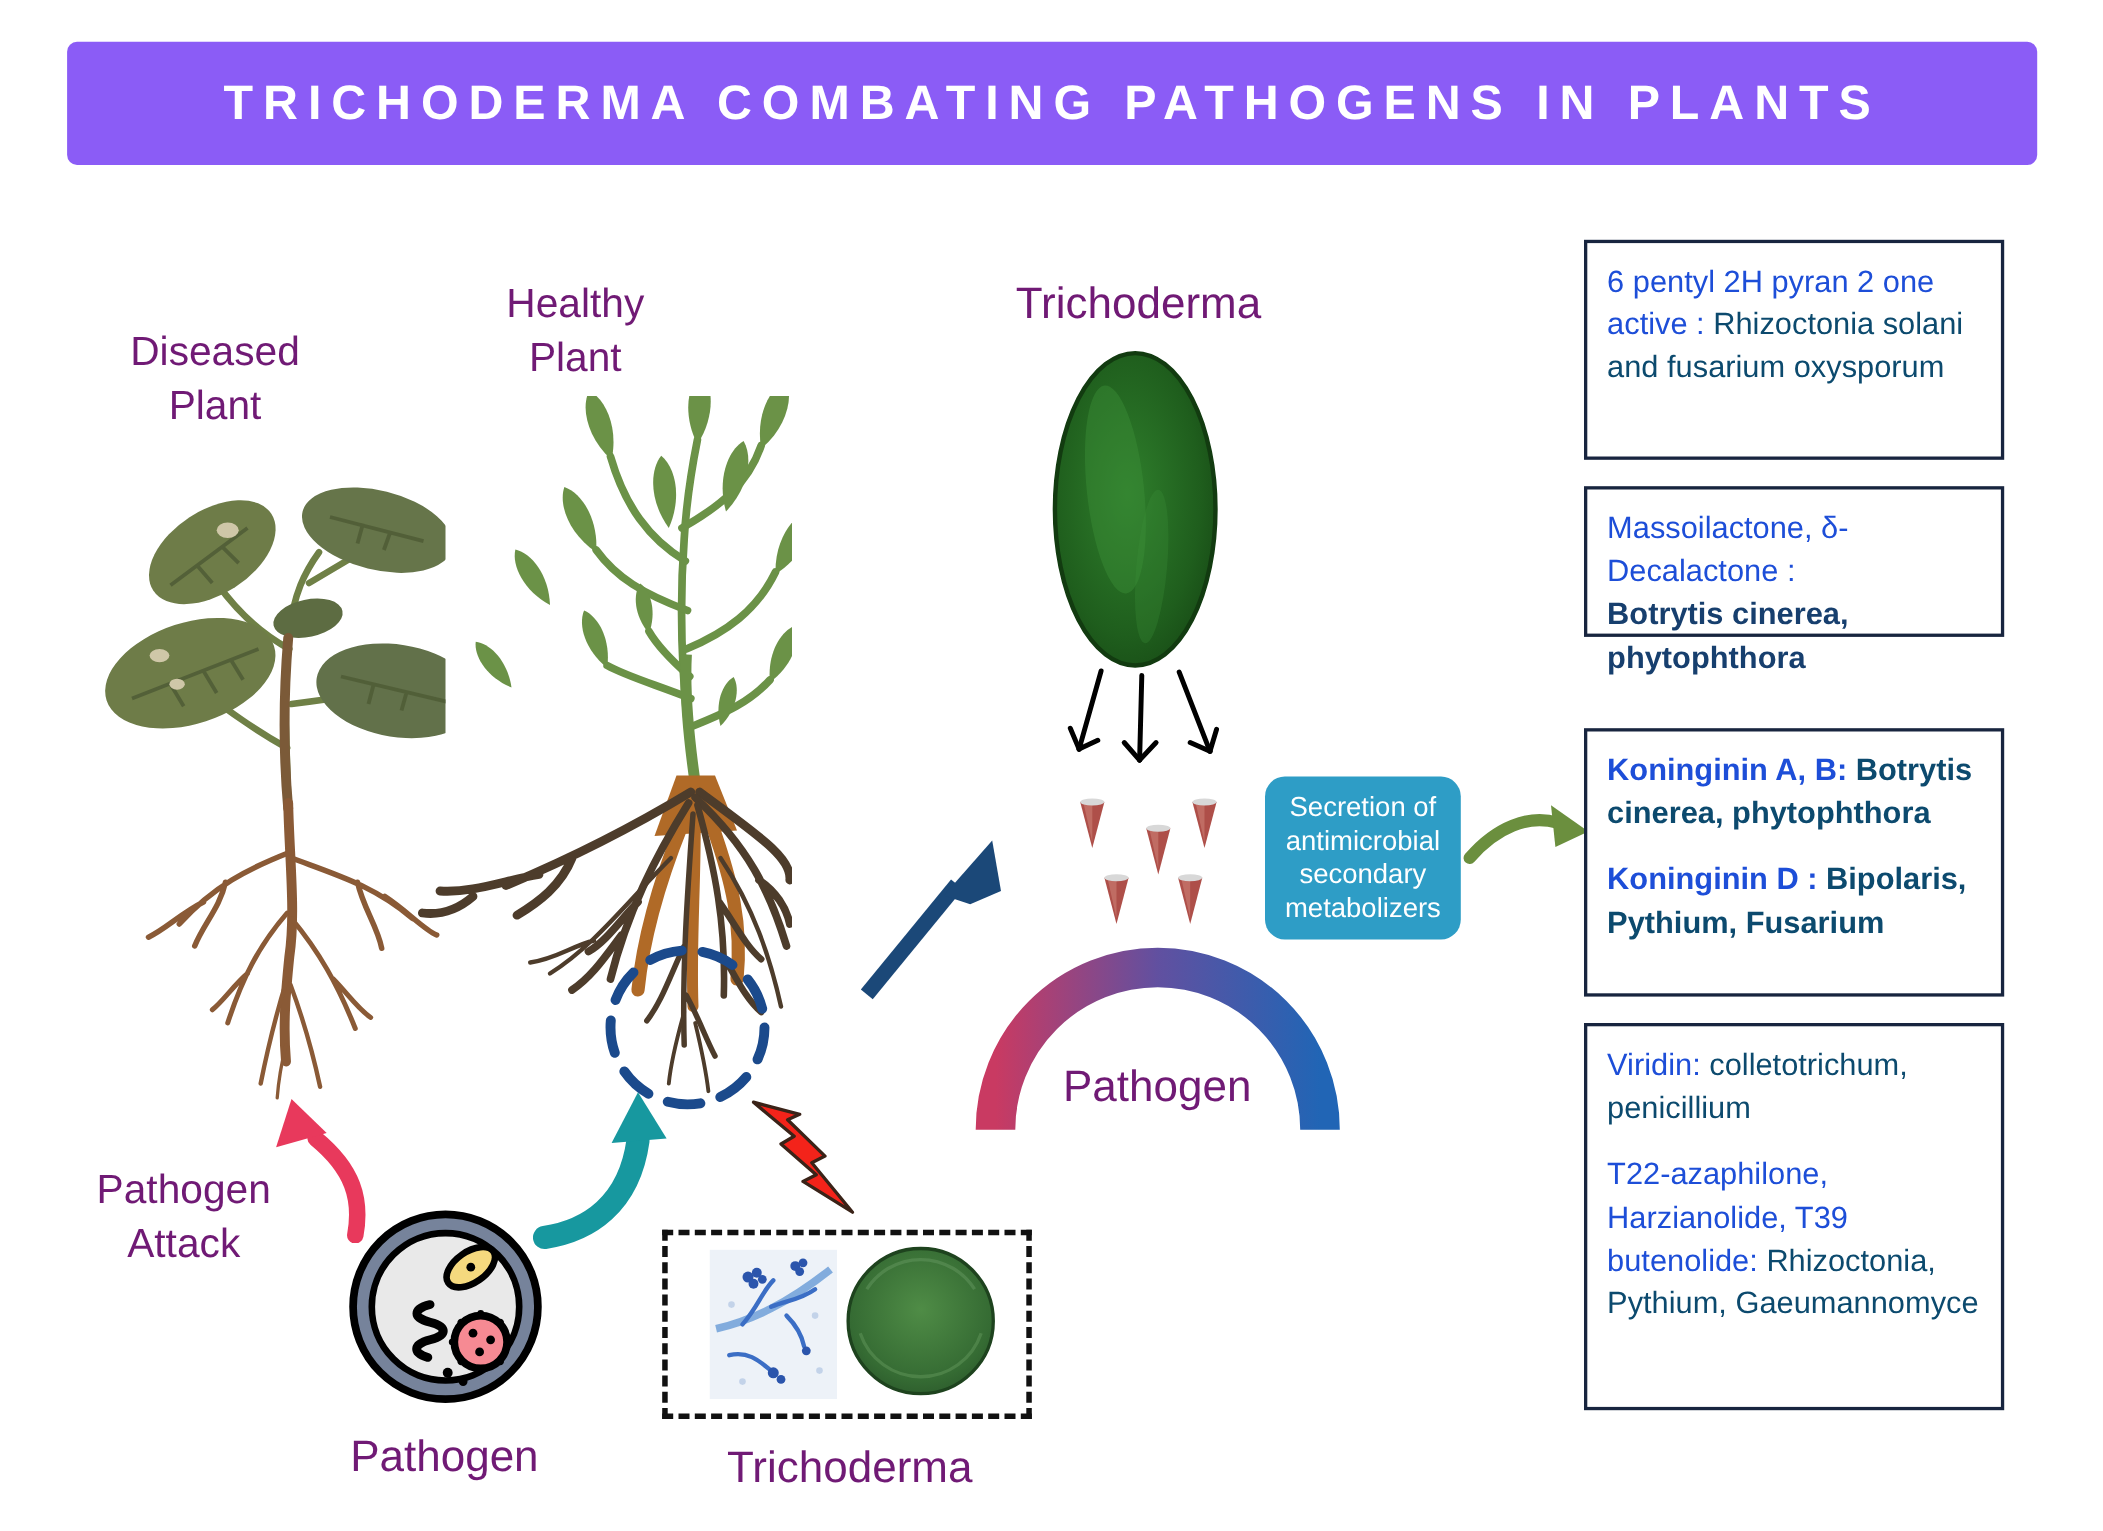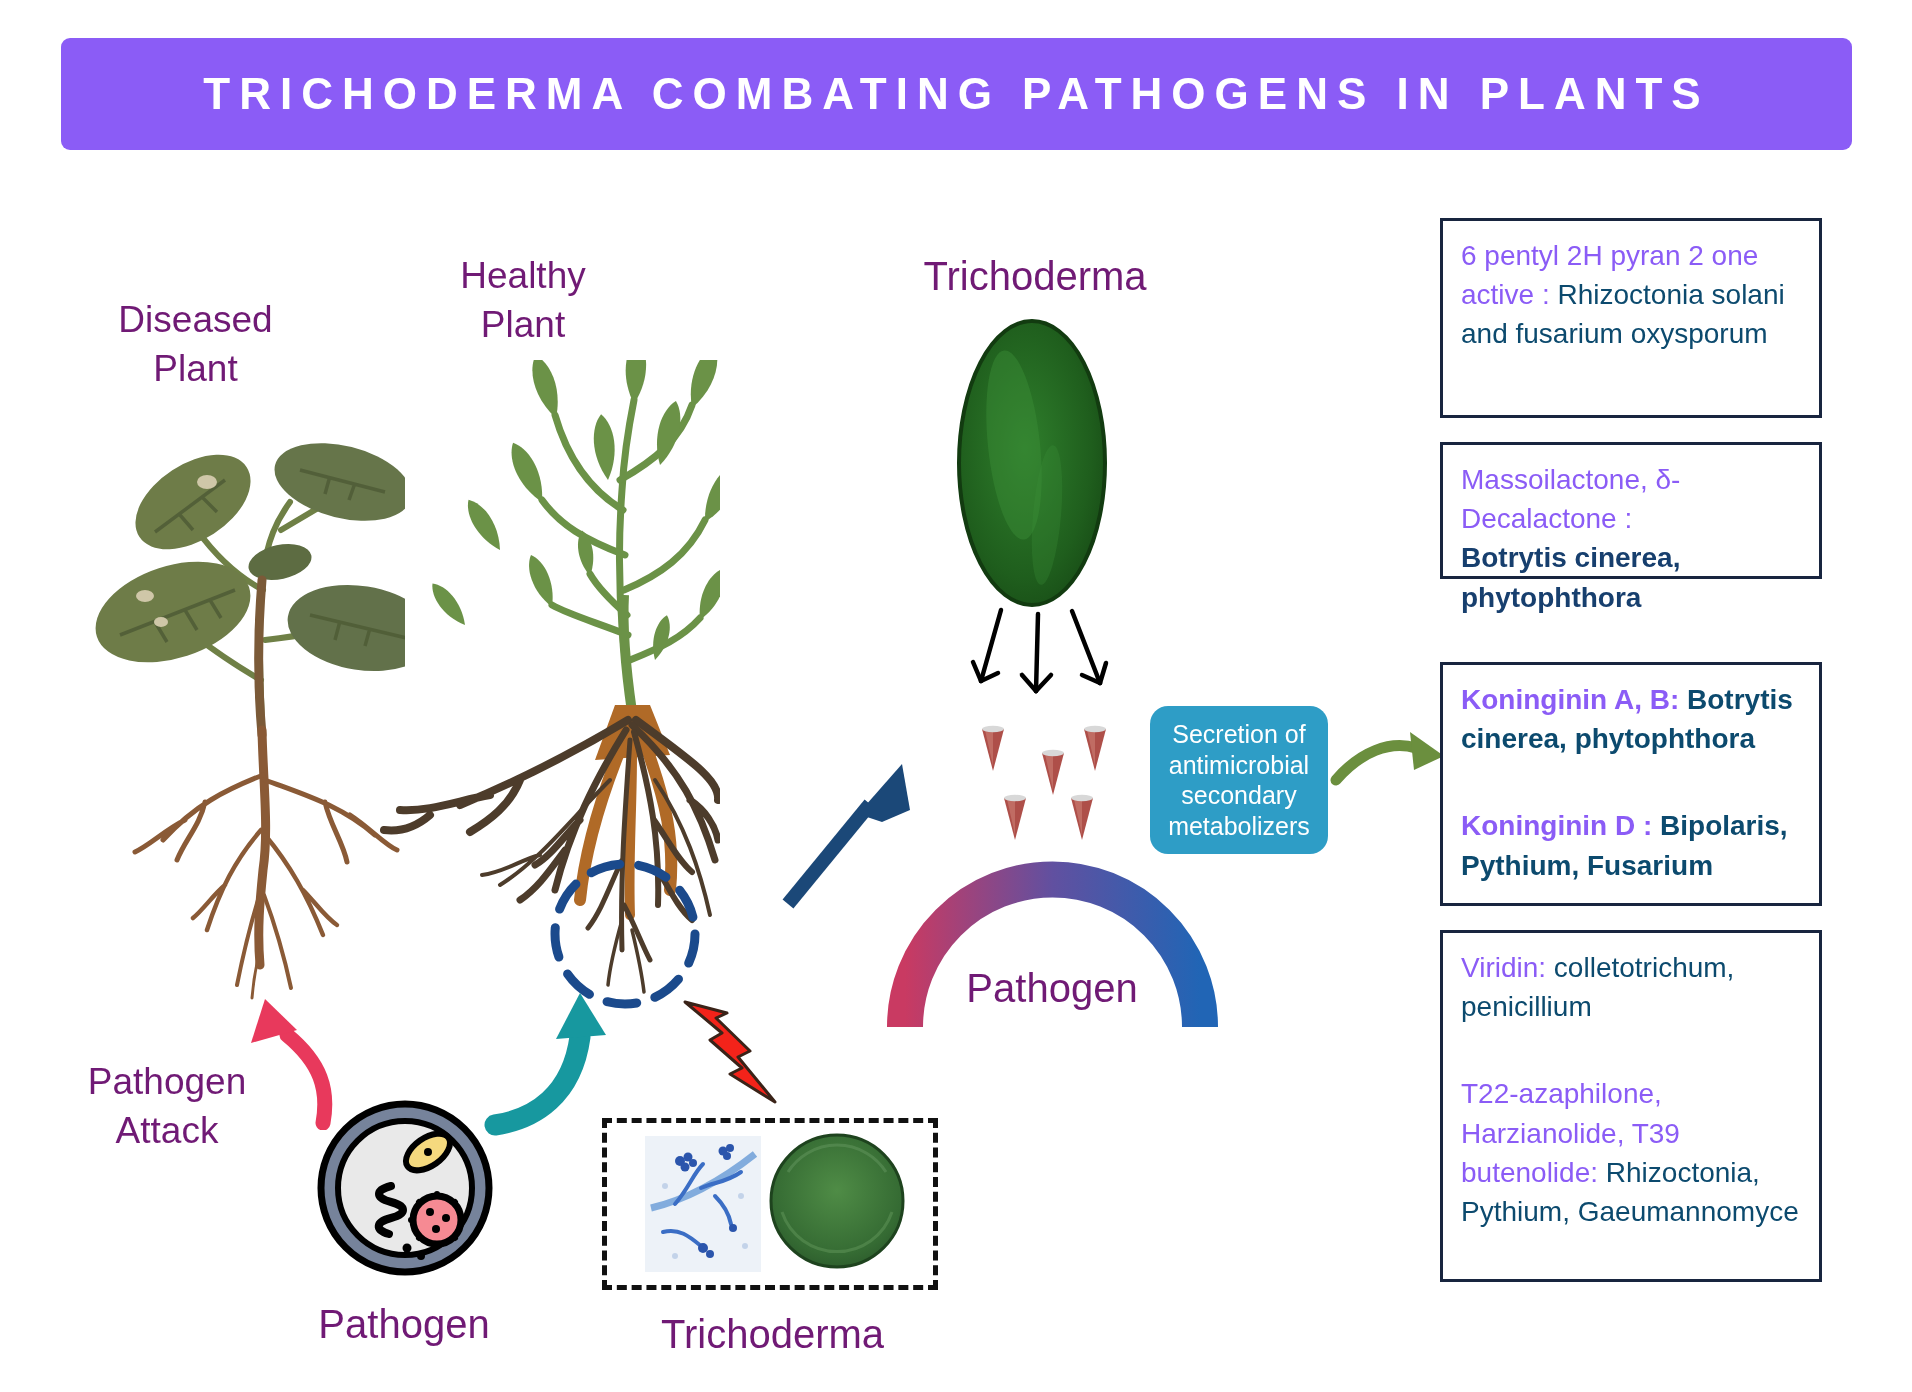--- a/index.html
+++ b/index.html
@@ -14,22 +14,22 @@
             border-radius:9px; display:flex; align-items:center; justify-content:center; }
   #banner h1 { color:#ffffff; font-size:44px; font-weight:800; letter-spacing:9px; text-align:center; }
 
   
   .glabel { color:#701a75; font-size:37px; text-align:center; white-space:pre-line; line-height:1.32; }
 
   
   .infobox { left:1440px; width:382px; background:#fff; border:3px solid #18253f;
              padding:15px 18px; font-size:28px; line-height:1.4; }
   .infobox p { margin:0; }
-  .infobox p + p { margin-top:48px; }
-  .red  { color:#8b5cf6; }
+  .infobox p + p { margin-top:21px; }
+  .red  { color:#1d4ed8; }
   .navy { color:#0c4a6e; }
   .navy-b { color:#173F6E; font-weight:700; }
 
   
   #secretion { left:1150px; top:706px; width:178px; height:148px; background:#2E9DC6;
                border-radius:18px; color:#fff; font-size:25px; line-height:1.22;
                display:flex; align-items:center; justify-content:center; text-align:center;
                white-space:pre-line; }
 
   svg { display:block; }

